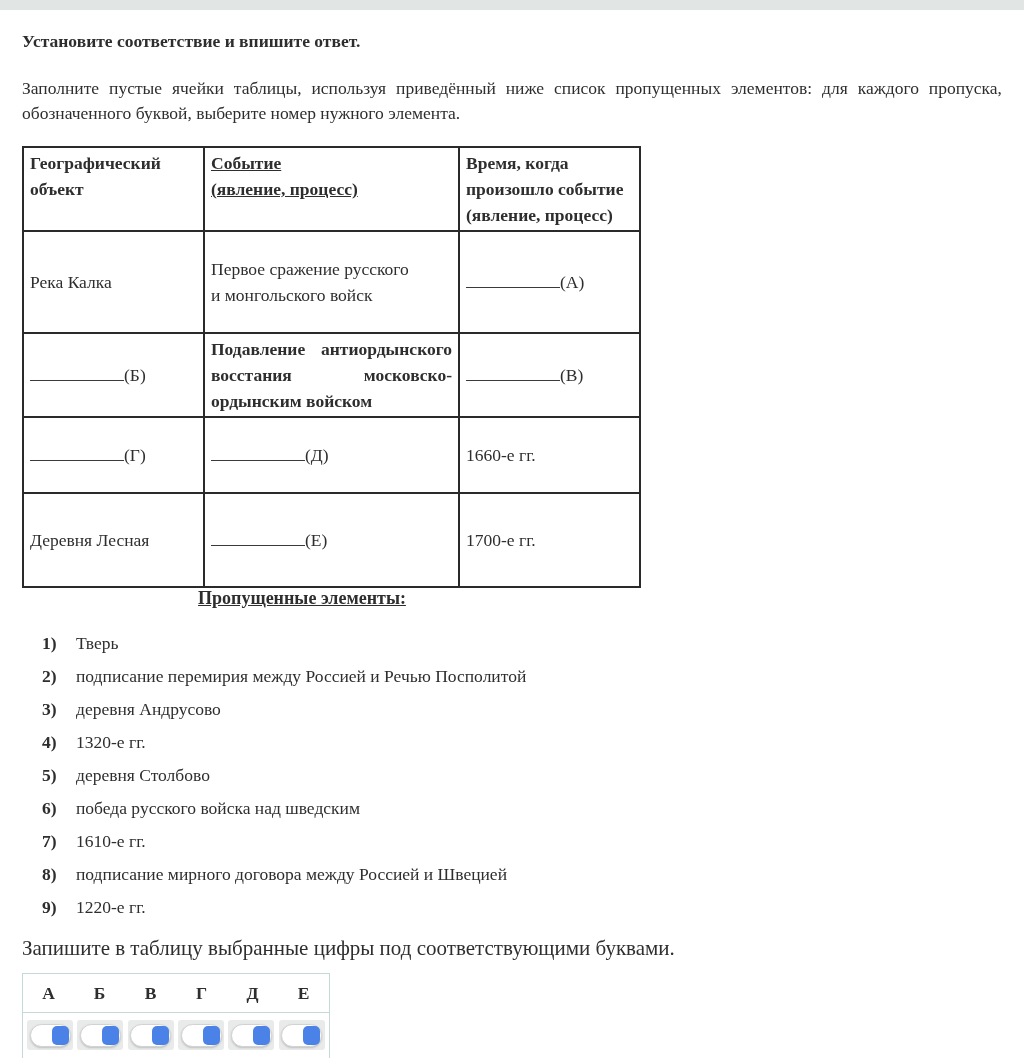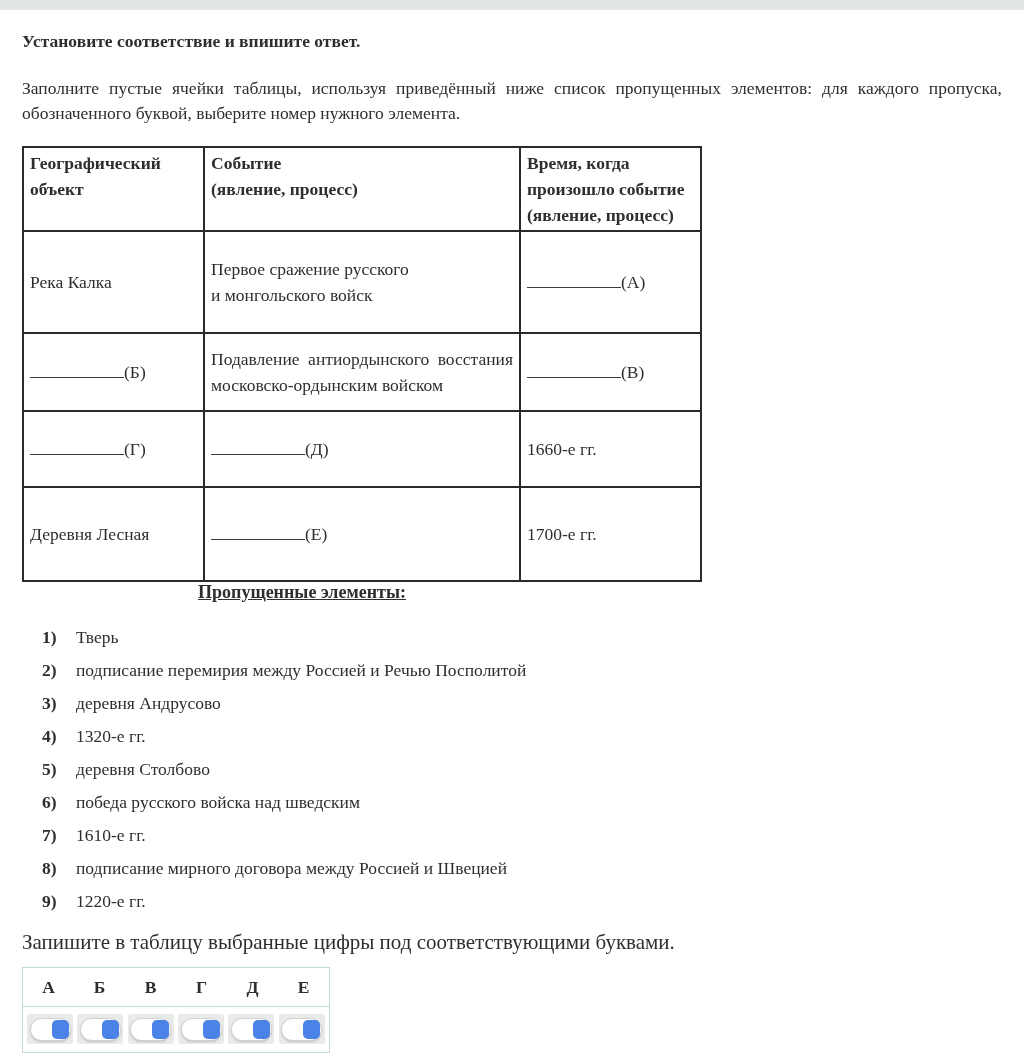--- a/index.html
+++ b/index.html
@@ -41,25 +41,25 @@
     font-size: 17.5px;
     line-height: 26px;
     overflow: hidden;
   }
   table.match th {
     font-weight: bold;
     text-align: left;
     vertical-align: top;
     height: 78px;
   }
-  th.justify, td.justify { text-align: justify; }
+  th.justify, td.justify { text-align: justify; font-weight: bold; }
   .prewrap { white-space: pre-line; }
   table.match td { vertical-align: middle; }
   .col-geo   { width: 181px; }
-  .col-event { width: 316px; }
+  .col-event { width: 255px; text-decoration: underline; }
   .col-time  { width: 181px; }
   tr.r1 td { height: 102px; }
   tr.r2 td { height: 78px; }
   tr.r3 td { height: 76px; }
   tr.r4 td { height: 94px; }
 
   .blank {
     display: inline-block;
     width: 94px;
     height: 14px;

